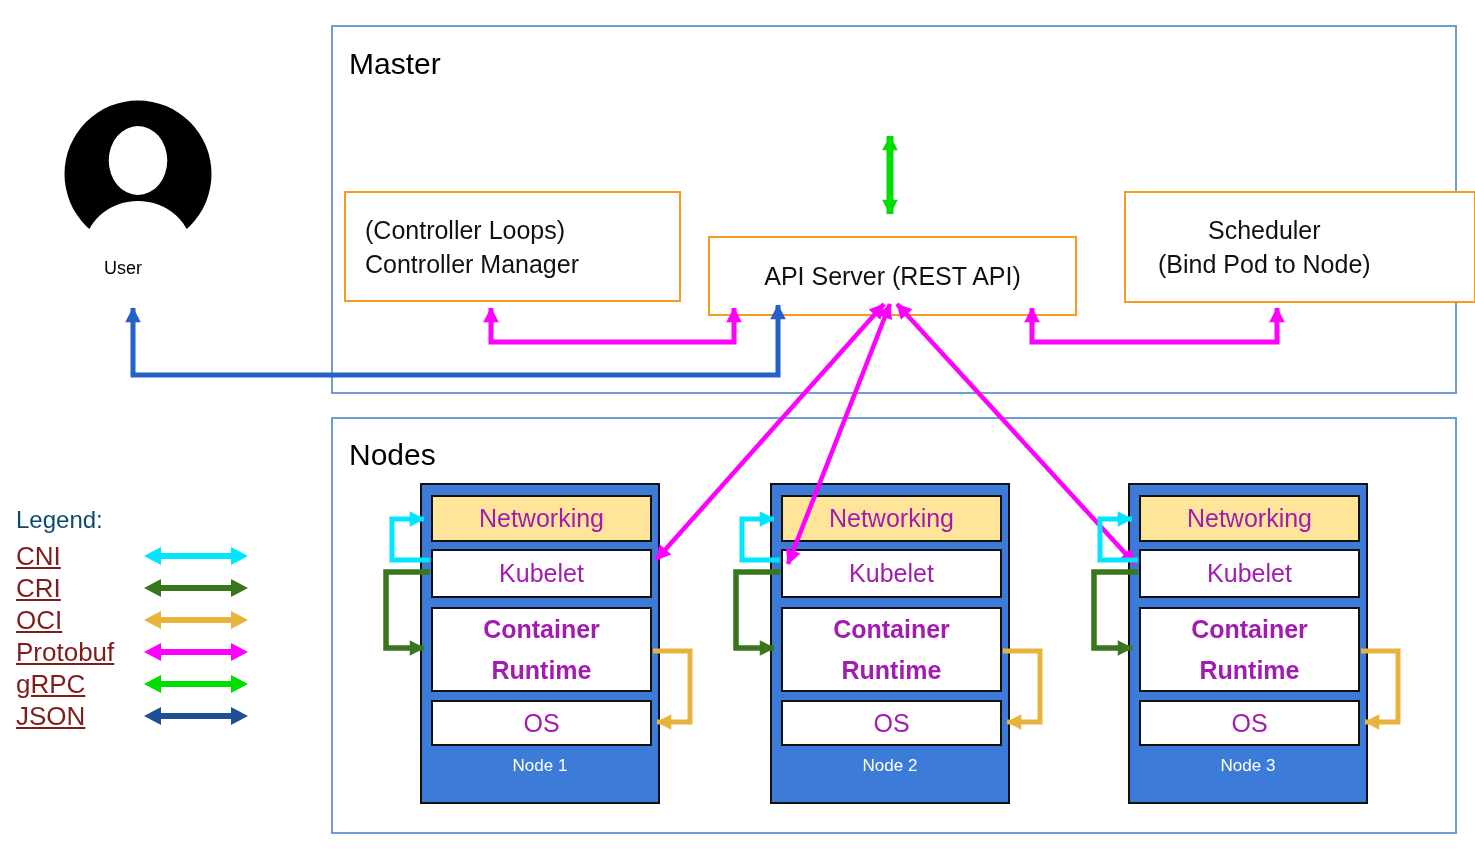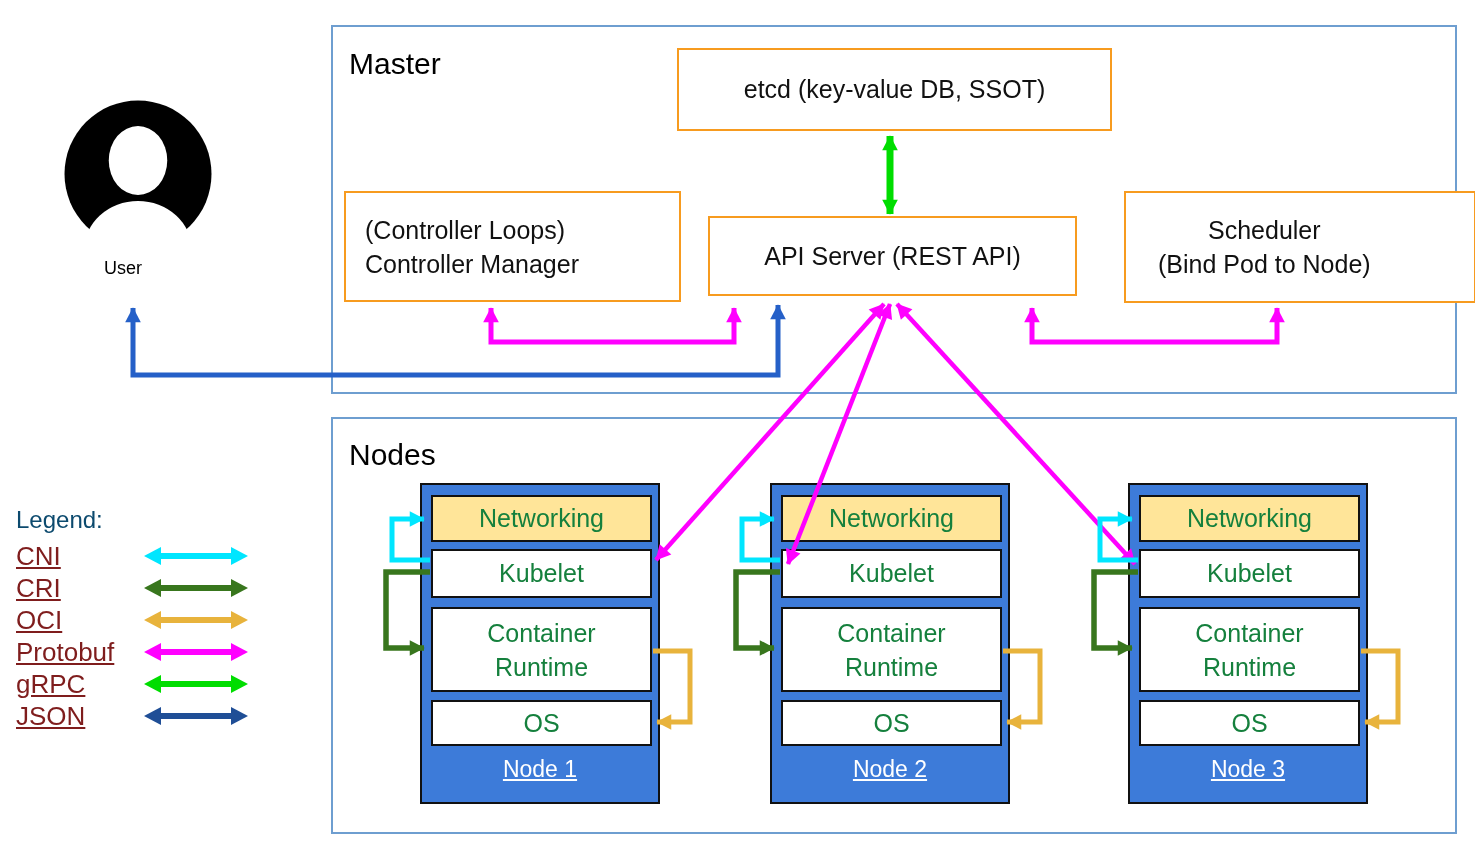--- a/index.html
+++ b/index.html
@@ -13,28 +13,28 @@
         display:flex;align-items:center;font-size:25px;color:#111;}
   .obox.center{justify-content:center;text-align:center;}
   .obox .two-line{line-height:34px;}
 
   .user-label{position:absolute;font-size:18px;}
 
   .node{position:absolute;top:483px;width:240px;height:321px;background:#3d7bd9;
         border:2.5px solid #111;box-sizing:border-box;}
   .layer{position:absolute;left:9px;width:221px;background:#fff;border:2px solid #111;
          box-sizing:border-box;display:flex;align-items:center;justify-content:center;
-         font-size:25px;text-align:center;color:#15803d;}
+         font-size:25px;text-align:center;color:#a21caf;}
   .layer.networking{top:10px;height:47px;background:#ffe599;}
   .layer.kubelet{top:64px;height:49px;}
   .layer.cr{top:122px;height:85px;}
-  .layer.cr span{display:inline-block;max-width:150px;line-height:34px;}
+  .layer.cr span{display:inline-block;max-width:150px;line-height:41px;font-weight:bold;}
   .layer.os{top:215px;height:46px;}
   .node-label{position:absolute;left:0;top:271px;width:100%;text-align:center;
-              color:#fff;font-size:23px;text-decoration:underline;}
+              color:#fff;font-size:17px;}
 
   .legend{position:absolute;left:16px;top:506px;}
   .legend-title{font-size:24px;color:#0c4a6e;margin-bottom:6px;}
   .legend-row{display:flex;align-items:center;height:32px;}
   .legend-link{display:inline-block;width:127px;font-size:26px;
                color:#7f1d1d;text-decoration:underline;cursor:pointer;}
   .legend-row svg{display:block;}
 
   .arrows{position:absolute;left:0;top:0;width:1475px;height:852px;
           pointer-events:none;z-index:5;}
@@ -47,32 +47,29 @@
   <svg style="position:absolute;left:63px;top:98px;" width="150" height="152" viewBox="0 0 100 100">
     <circle cx="50" cy="50" r="49" fill="#000"></circle>
     <ellipse cx="50" cy="41" rx="19.5" ry="23" fill="#fff"></ellipse>
     <ellipse cx="50" cy="101" rx="36" ry="33" fill="#fff"></ellipse>
   </svg>
   <div class="user-label" style="left:104px;top:258px;">User</div>
 
   <div class="frame" style="left:331px;top:25px;width:1122px;height:365px;"></div>
   <div class="frame-title" style="left:349px;top:47px;">Master</div>
 
-  <div class="obox center" style="left:677px;top:48px;width:431px;height:79px;">
-    <span>etcd (key-value DB, SSOT)</span>
-  </div>
 
   <div class="obox" style="left:344px;top:191px;width:314px;height:107px;padding-left:19px;">
     <div class="two-line">
       <div>(Controller Loops)</div>
       <div>Controller Manager</div>
     </div>
   </div>
 
-  <div class="obox center" style="left:708px;top:216px;width:365px;height:76px;">
+  <div class="obox center" style="left:708px;top:236px;width:365px;height:76px;">
     <span>API Server (REST API)</span>
   </div>
 
   <div class="obox" style="left:1124px;top:191px;width:316px;height:108px;padding-left:32px;text-align:center;">
     <div class="two-line">
       <div>Scheduler</div>
       <div>(Bind Pod to Node)</div>
     </div>
   </div>
 

